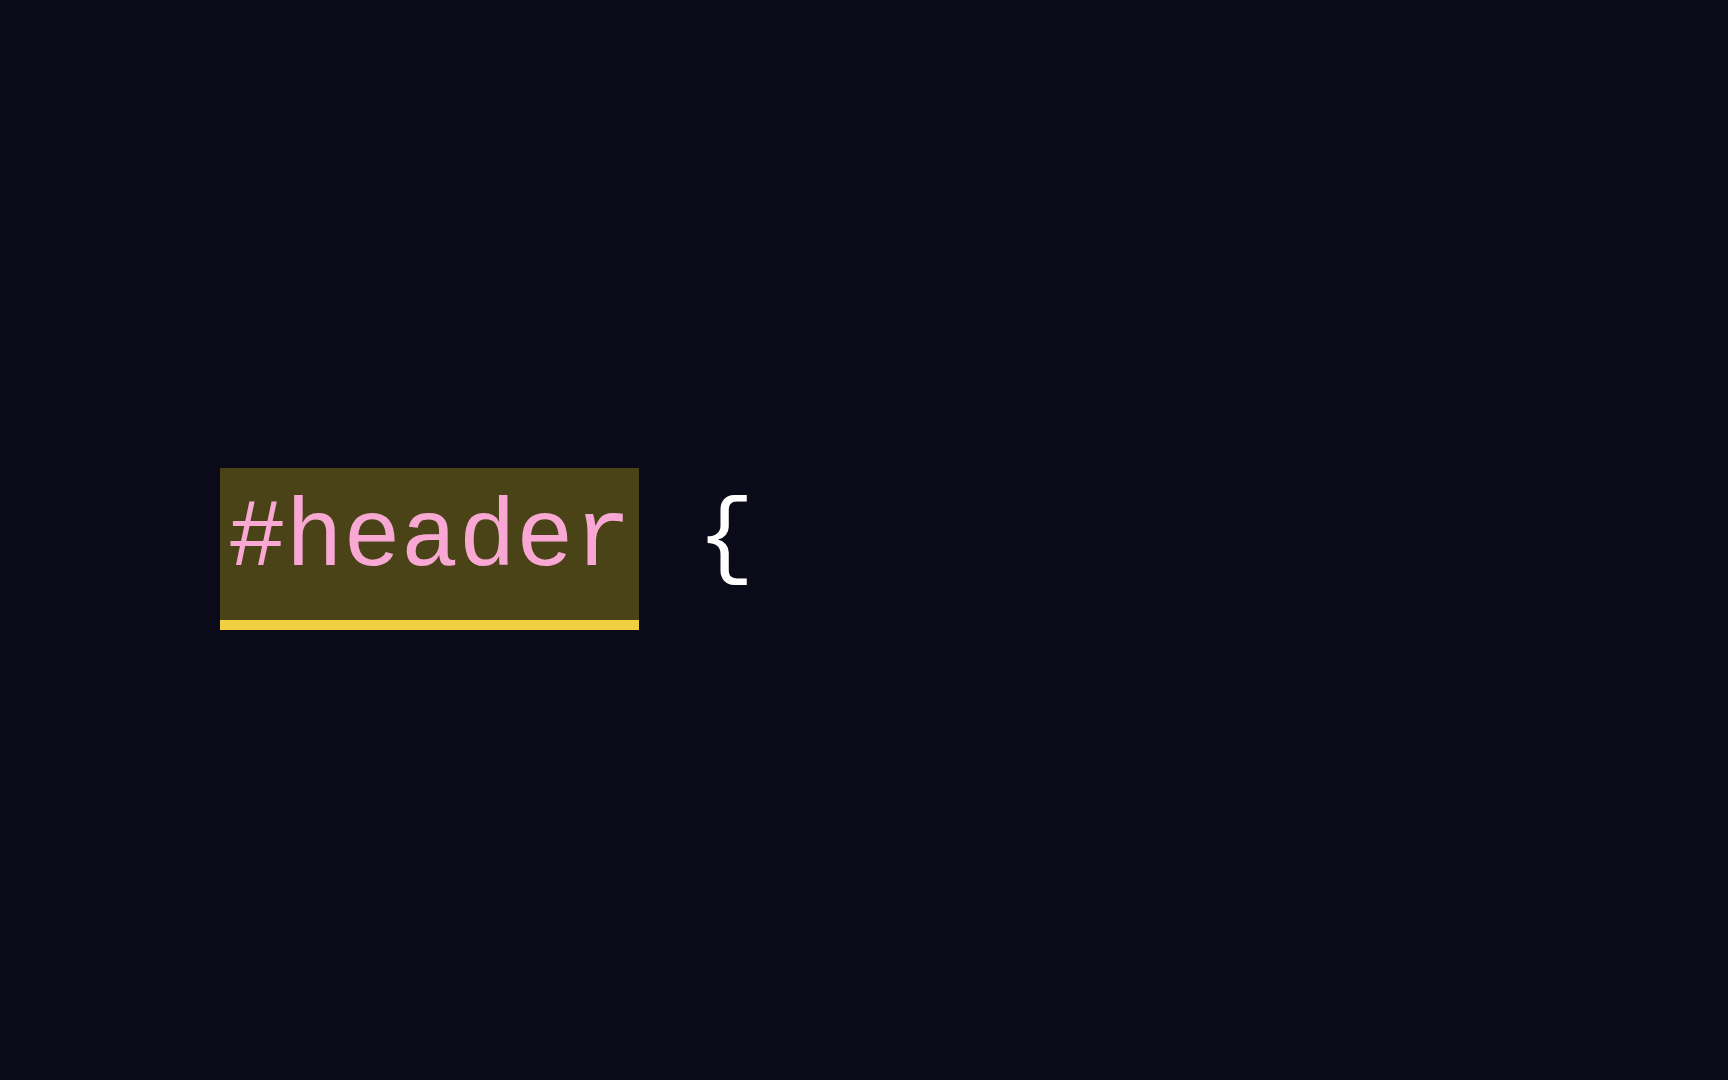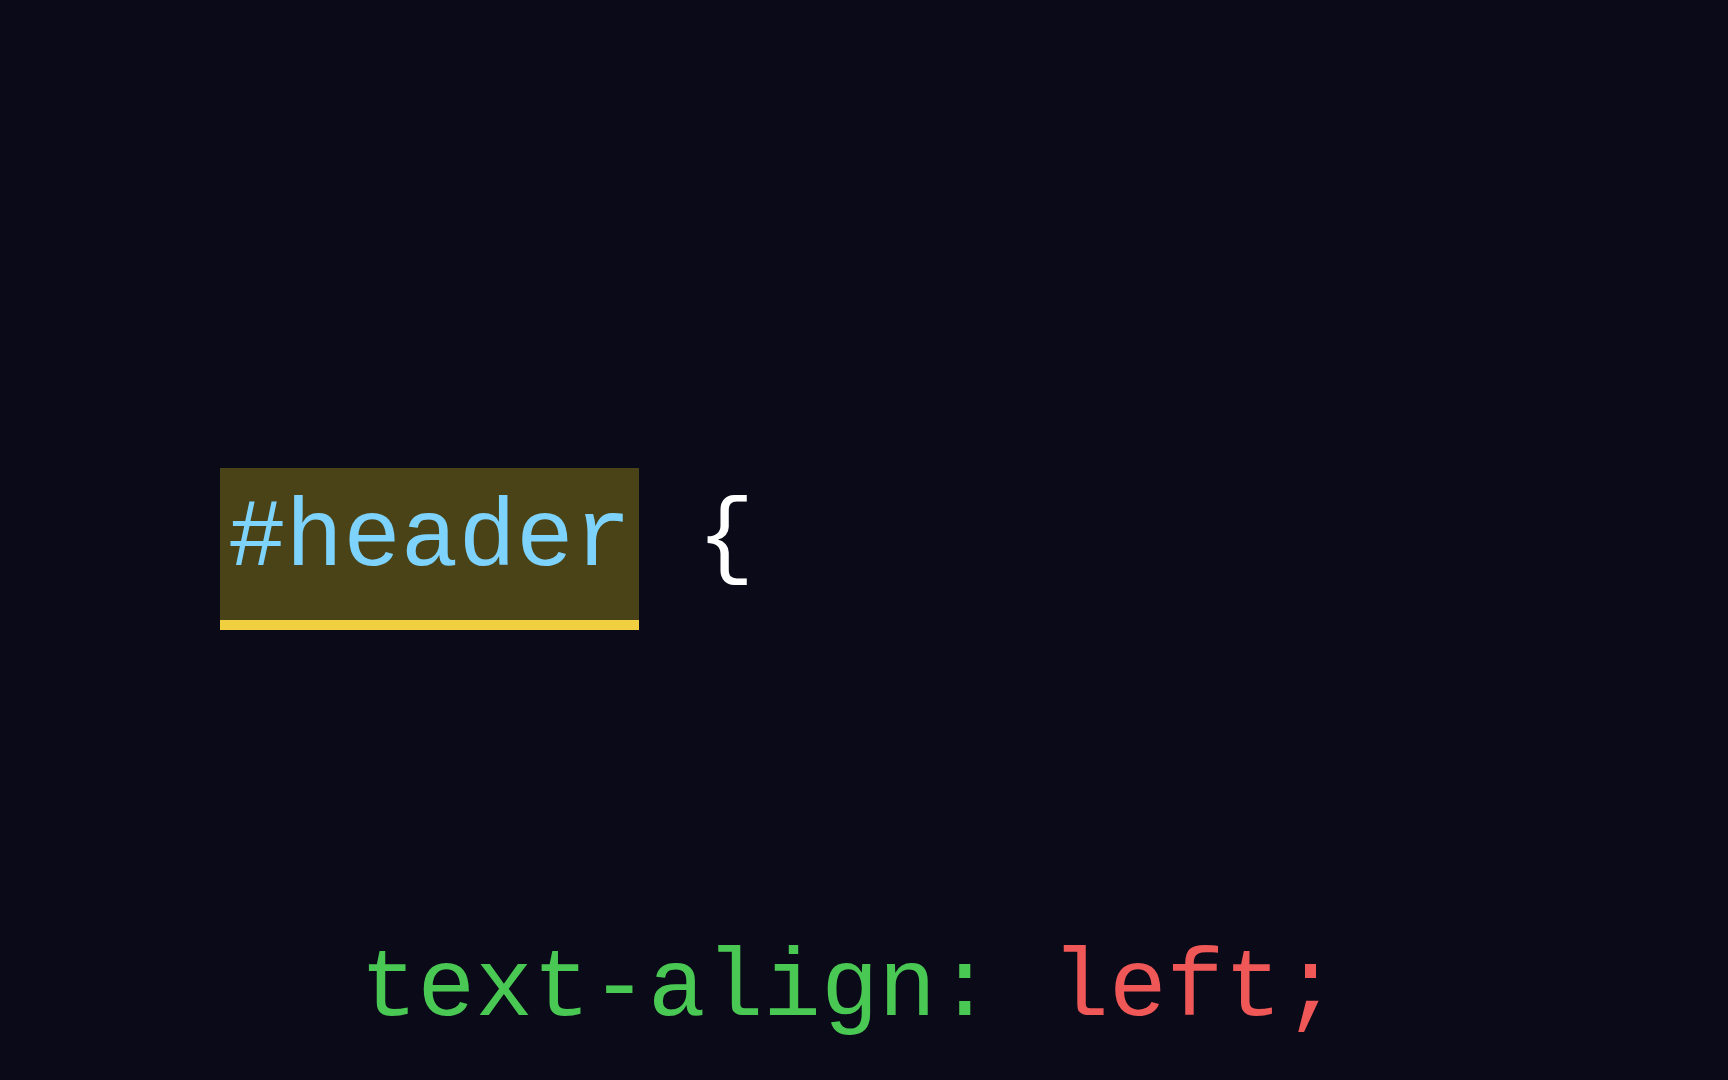--- a/index.html
+++ b/index.html
@@ -18,21 +18,21 @@
       color: #ffffff;
       overflow: hidden;
     }
     .code-block {
       white-space: pre;
     }
     .selector-highlight {
       background-color: #4a4318;
       border-bottom: 10px solid #f0d040;
       padding: 0px 8px 8px 8px;
-      color: #7dd3fc;
+      color: #f9a8d4;
       display: inline-block;
     }
     .punct {
       color: #ffffff;
     }
     .prop {
       color: #4ac854;
     }
     .val {
       color: #f05858;
@@ -42,16 +42,15 @@
     }
     .indent {
       padding-left: 140px;
     }
   </style>
 </head>
 <body>
 
 <div class="code-block">
   <span class="line"><span class="selector-highlight">#header</span><span class="punct"> {</span></span>
-  <span class="line indent"><span class="prop">text-align</span><span class="prop">: </span><span class="val">left</span><span class="val">;</span></span>
   
   
 </div>
 
 </body></html>

